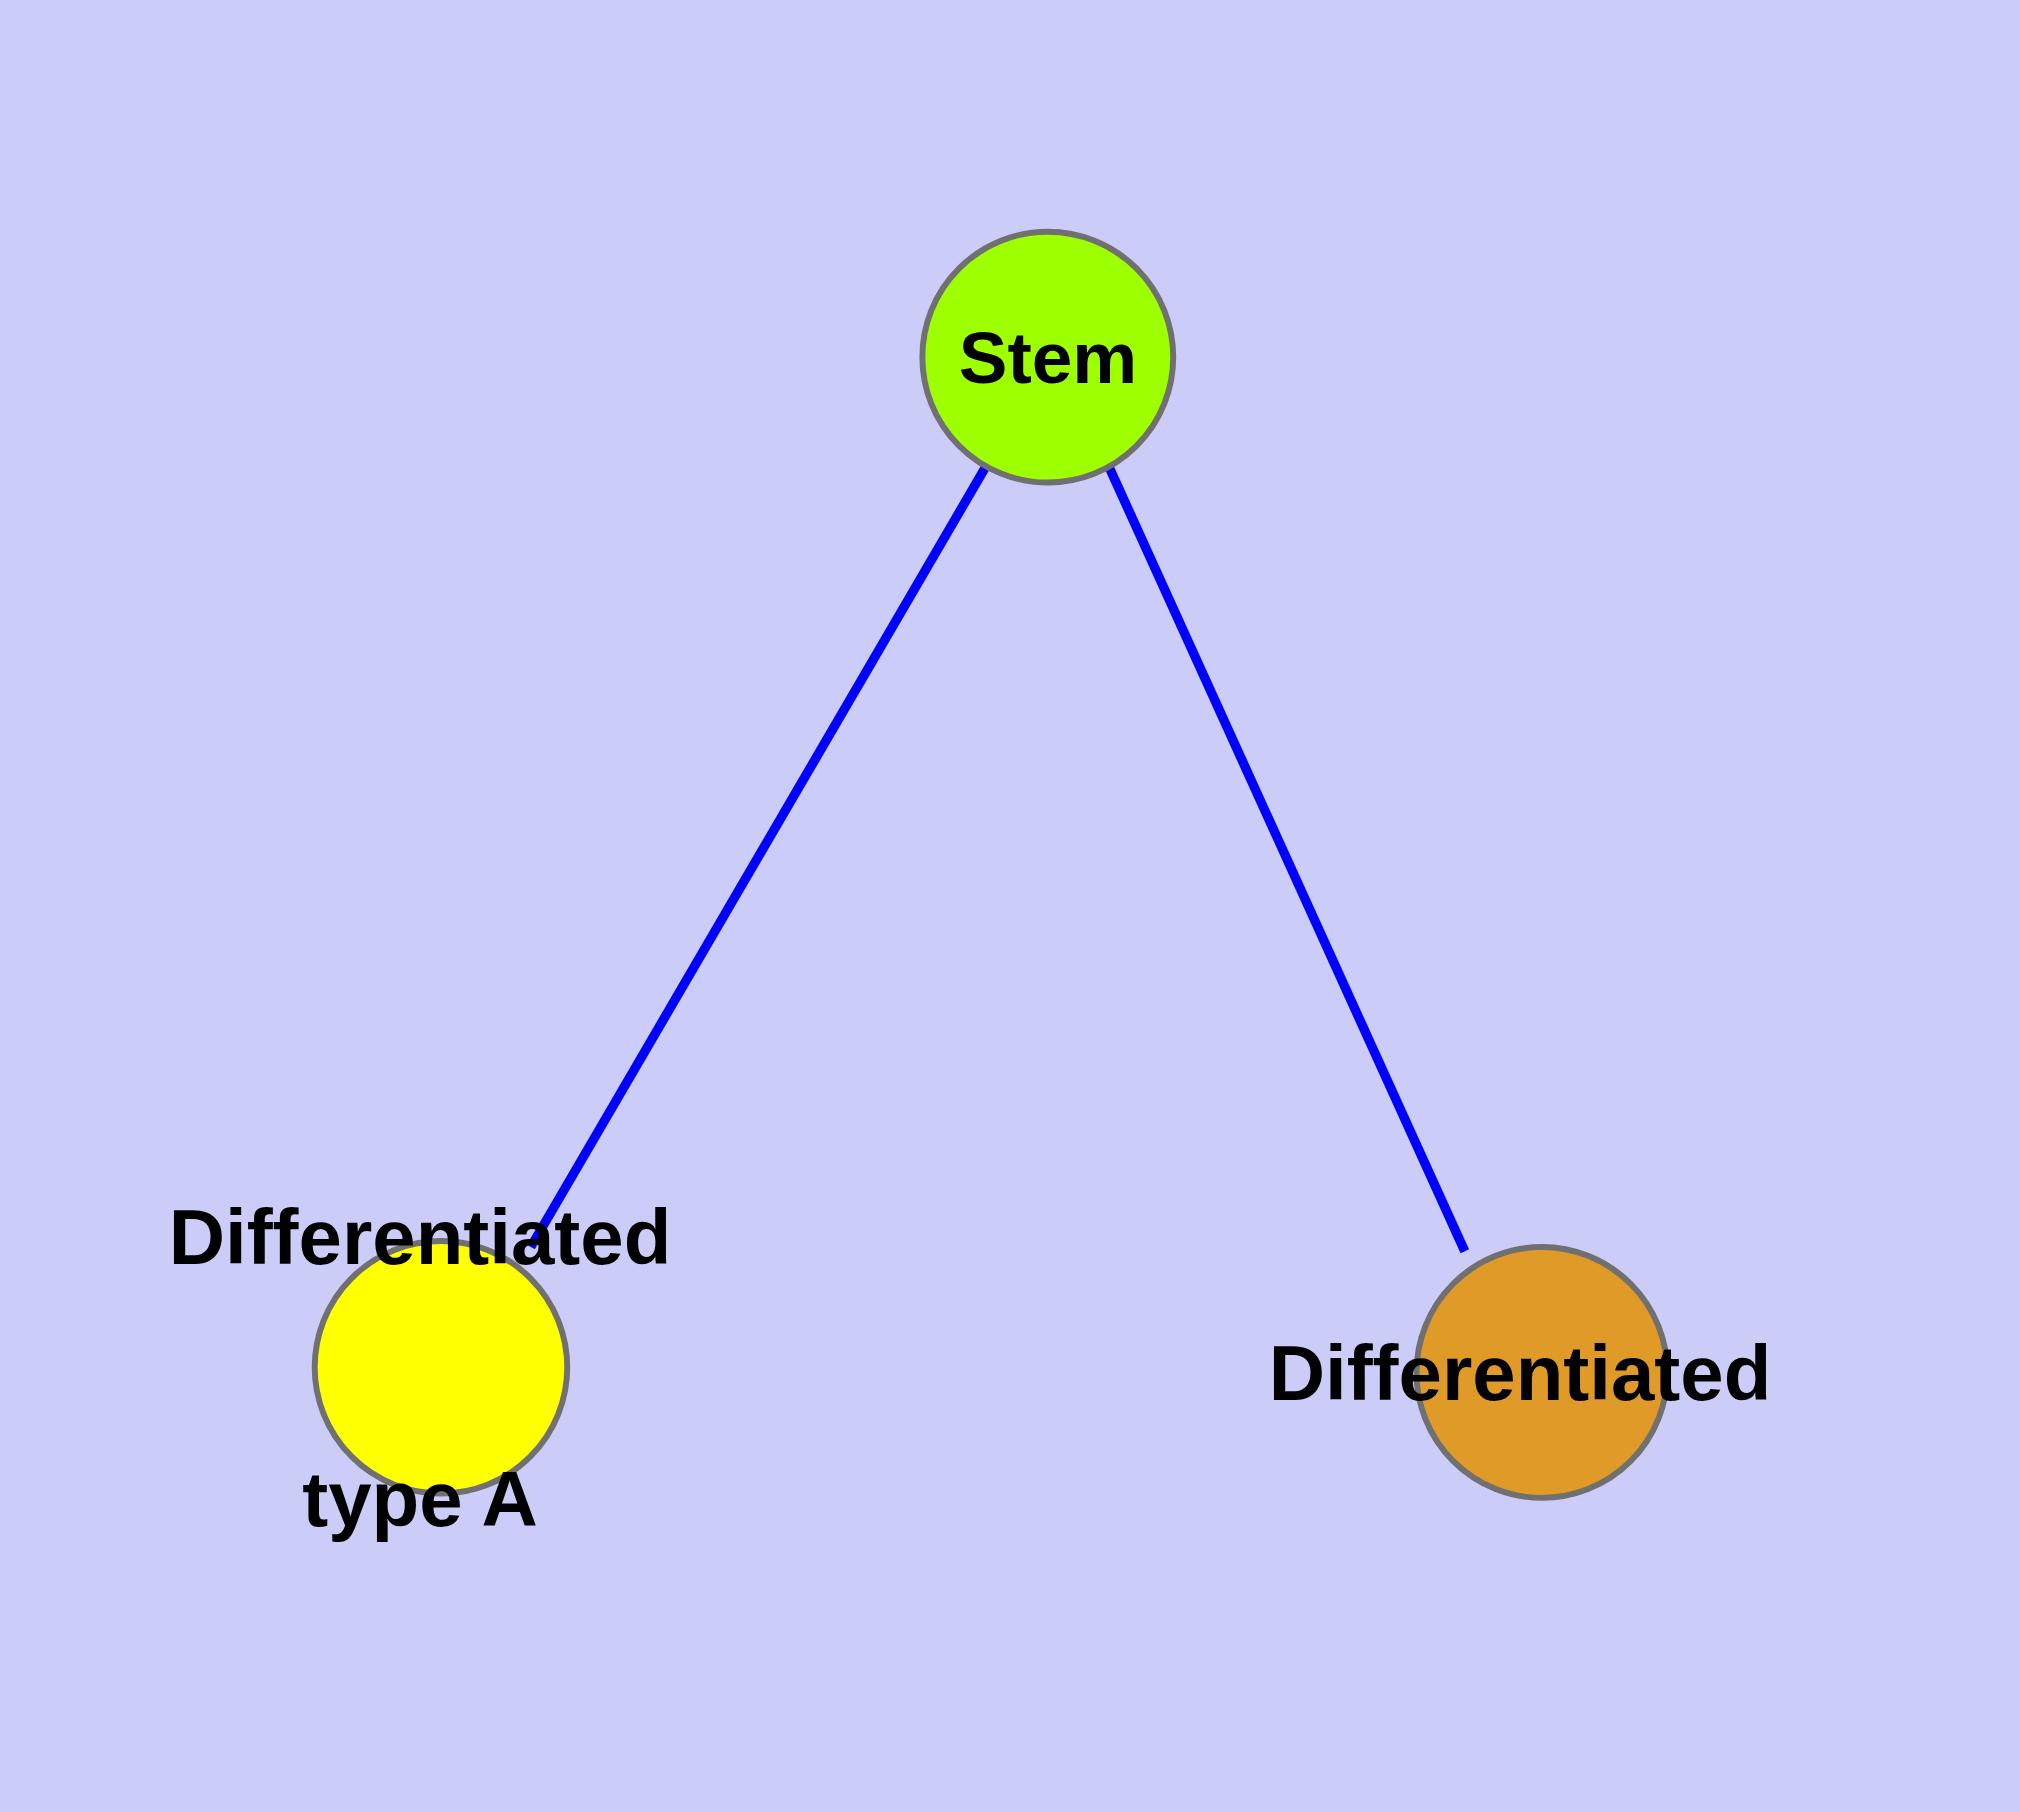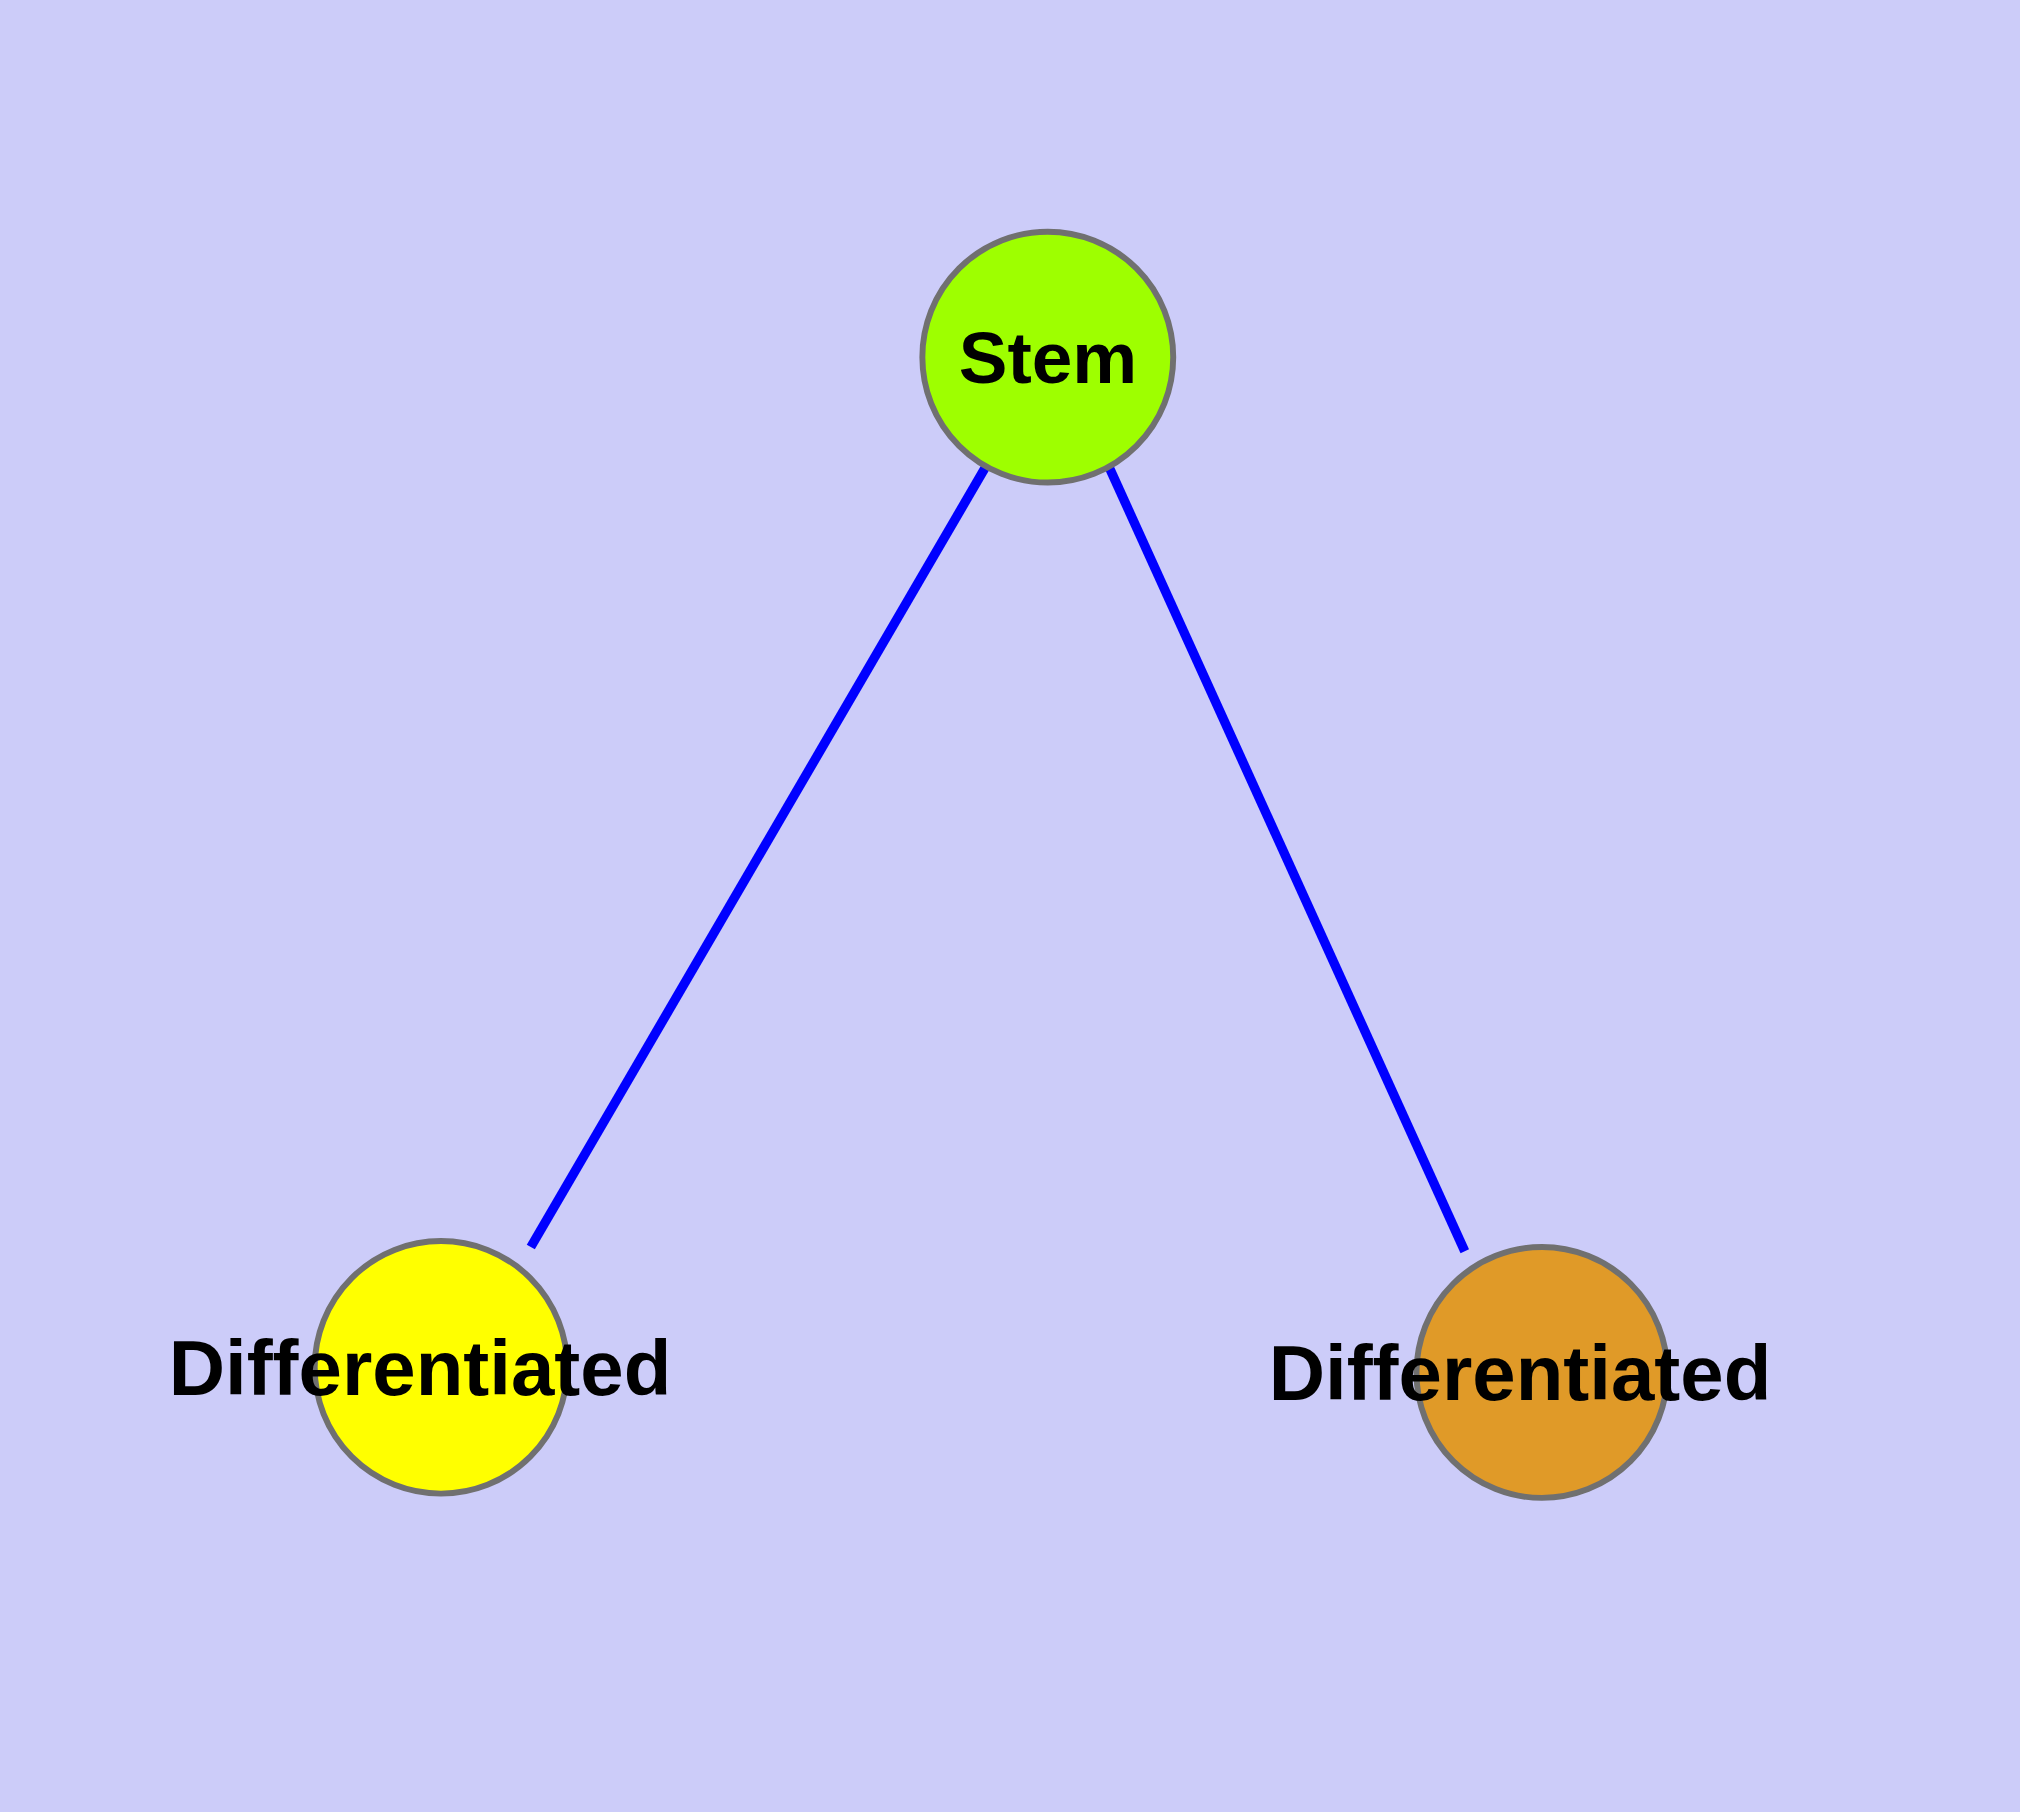--- a/index.html
+++ b/index.html
@@ -73,20 +73,21 @@
       <circle id="node-diff-b" fill="#e09a28" stroke="#707070" stroke-width="7" cx="1819" cy="1571" r="148"></circle>
     </g>
   </svg>
 
   <div class="node-label" id="label-stem">
     <div>Stem</div>
   </div>
 
   <div class="node-label" id="label-diff-a">
     <div>Differentiated</div>
+    <div>type A</div>
   </div>
 
   <div class="node-label" id="label-diff-b">
     <div>Differentiated</div>
   </div>
 
 </div>
 
 
 </body></html>

